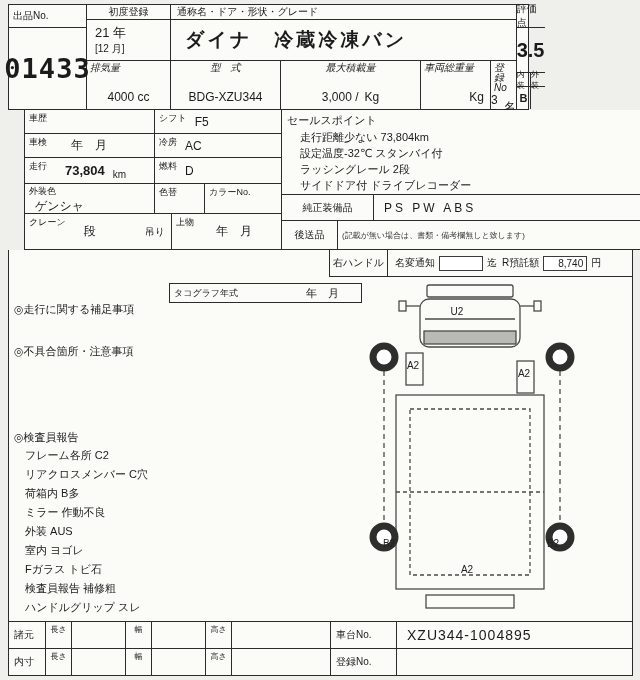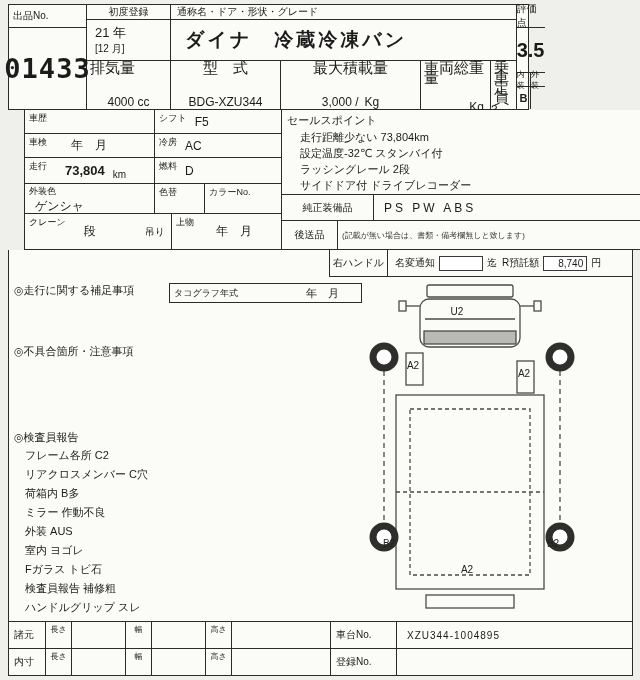--- a/index.html
+++ b/index.html
@@ -11,34 +11,34 @@
   .br { border-right:1px solid #2b2b2b; }
   .bb { border-bottom:1px solid #2b2b2b; }
   .row { display:flex; }
   .col { display:flex; flex-direction:column; }
   .hlabel { font-size:10px; display:flex; align-items:center; justify-content:center; }
   .bignum { display:flex; align-items:center; justify-content:center;
             font-family:"DejaVu Sans Mono",monospace; font-size:27px; font-weight:bold; letter-spacing:1px; }
   .vname { display:flex; align-items:center; padding-left:14px; font-size:19px; font-weight:bold; letter-spacing:3px; }
   .score { display:flex; align-items:center; justify-content:center; font-size:20px; font-weight:bold; }
   .spec { display:flex; flex-direction:column; }
-  .slabel { font-size:15px; padding:2px 3px 0 3px; line-height:10px; }
+  .slabel { font-size:10px; padding:2px 3px 0 3px; line-height:10px;font-style:italic; }
   .sval { font-size:12px; text-align:center; flex:1; display:flex; align-items:center; justify-content:center; }
   .dcell { display:flex; align-items:center; padding:0 4px; gap:8px; font-size:12px; }
   .dcell2 { display:flex; flex-direction:column; padding:1px 4px; font-size:12px; }
   .lab { font-size:9px; align-self:flex-start; padding-top:2px; }
   .val { font-size:12px; }
   .b13 { font-size:13px; font-weight:bold; }
   .unit { font-size:10px; align-self:flex-end; padding-bottom:3px; }
   .h11 { font-size:11px; }
   .ibox { display:inline-block; width:44px; height:15px; border:1px solid #3a3a3a; background:#ffffff;
           margin:0 4px; font-size:10px; line-height:14px; }
   .flabel { font-size:10px; display:flex; align-items:center; padding-left:5px; }
   .ftiny { font-size:8px; display:flex; justify-content:center; padding-top:2px; }
-  .fval { font-size:10px; display:flex; align-items:center; padding-left:10px; letter-spacing:1px; }
+  .fval { font-size:14px; display:flex; align-items:center; padding-left:10px; letter-spacing:1px; }
   .dglabel { position:absolute; width:28px; text-align:center; font-size:10px; color:#222; }
   .rpt div { height:19px; }
 </style>
 </head>
 <body>
 
 <div class="sheet">
 
   <div class="blk row" style="left:8px;top:4px;width:521px;height:106px;">
     <div class="col br" style="width:78px;">
@@ -71,21 +71,21 @@
           <div class="sval" style="gap:6px;">
             <span>3,000 /</span>
             <span>Kg</span>
           </div>
         </div>
         <div class="spec br" style="width:70px;">
           <div class="slabel">車両総重量</div>
           <div class="sval" style="justify-content:flex-end;padding-right:6px;">Kg</div>
         </div>
         <div class="spec" style="flex:1;">
-          <div class="slabel">乗車定員</div>
+          <div class="slabel">登録No</div>
           <div class="sval" style="gap:6px;">
             <span>3 /</span>
             <span>名</span>
           </div>
         </div>
       </div>
     </div>
     <div class="col" style="width:78px;border-left:1px solid #2b2b2b;">
       <div class="hlabel bb" style="height:23px;">評価点</div>
       <div class="score bb" style="height:45px;">3.5</div>
@@ -184,21 +184,21 @@
     <div style="position:absolute;top:0;right:0;width:303px;height:27px;border-left:1px solid #2b2b2b;border-bottom:1px solid #2b2b2b;display:flex;align-items:center;background:#fbfbf8;">
       <div class="hlabel br" style="width:58px;height:100%;">右ハンドル</div>
       <span style="font-size:10px;margin-left:7px;">名変通知</span>
       <span class="ibox"></span>
       <span style="font-size:10px;">迄</span>
       <span style="font-size:10px;margin-left:5px;">R預託額</span>
       <span class="ibox" style="text-align:right;padding-right:3px;">8,740</span>
       <span style="font-size:10px;">円</span>
     </div>
 
-    <div class="h11" style="position:absolute;left:5px;top:33px;">◎走行に関する補足事項</div>
+    <div class="h11" style="position:absolute;left:5px;top:52px;">◎走行に関する補足事項</div>
     <div style="position:absolute;left:160px;top:33px;width:193px;height:20px;border:1px solid #2b2b2b;display:flex;align-items:center;background:#fbfbf8;">
       <span style="font-size:9px;padding-left:4px;">タコグラフ年式</span>
       <span style="font-size:11px;margin-left:auto;margin-right:22px;">年　月</span>
     </div>
     <div class="h11" style="position:absolute;left:5px;top:94px;">◎不具合箇所・注意事項</div>
     <div class="h11" style="position:absolute;left:5px;top:180px;">◎検査員報告</div>
     <div class="rpt" style="position:absolute;left:16px;top:198px;font-size:11px;">
       <div>フレーム各所 C2</div>
       <div>リアクロスメンバー C穴</div>
       <div>荷箱内 B多</div>

